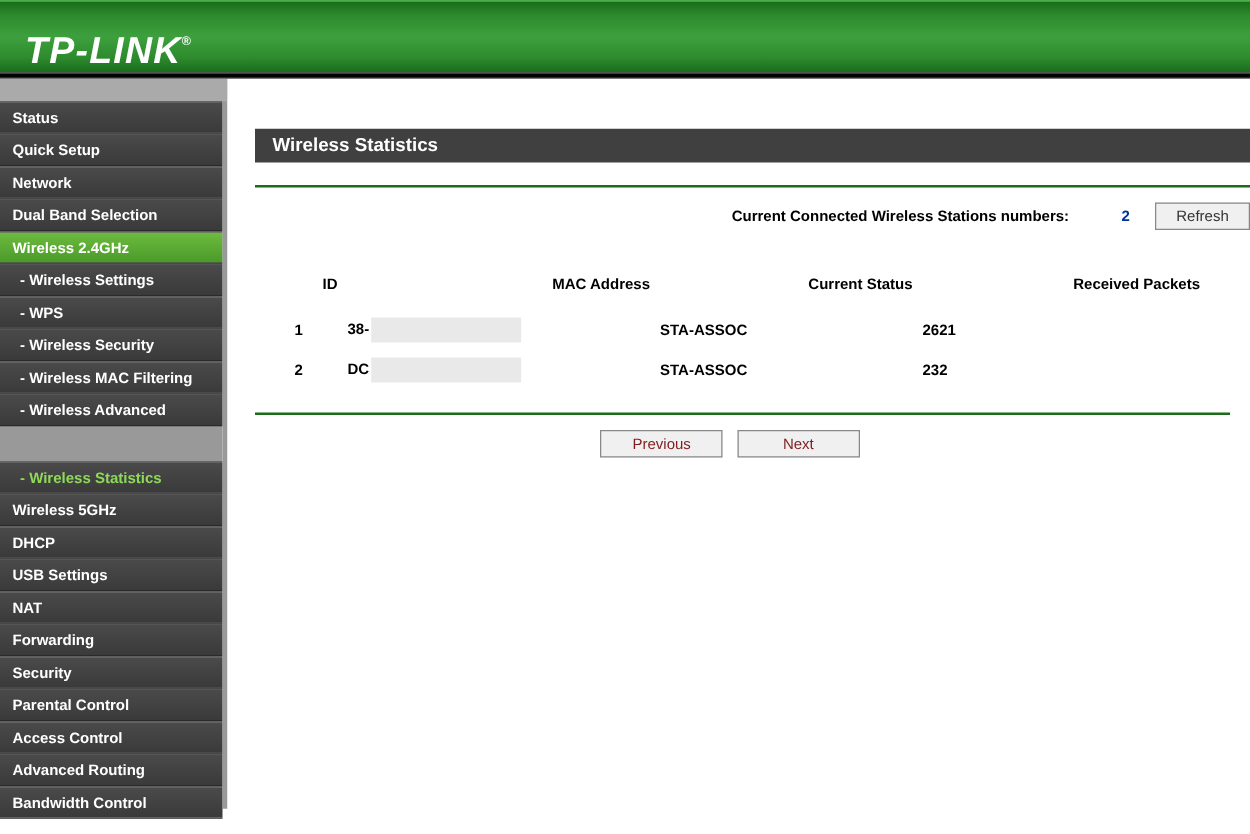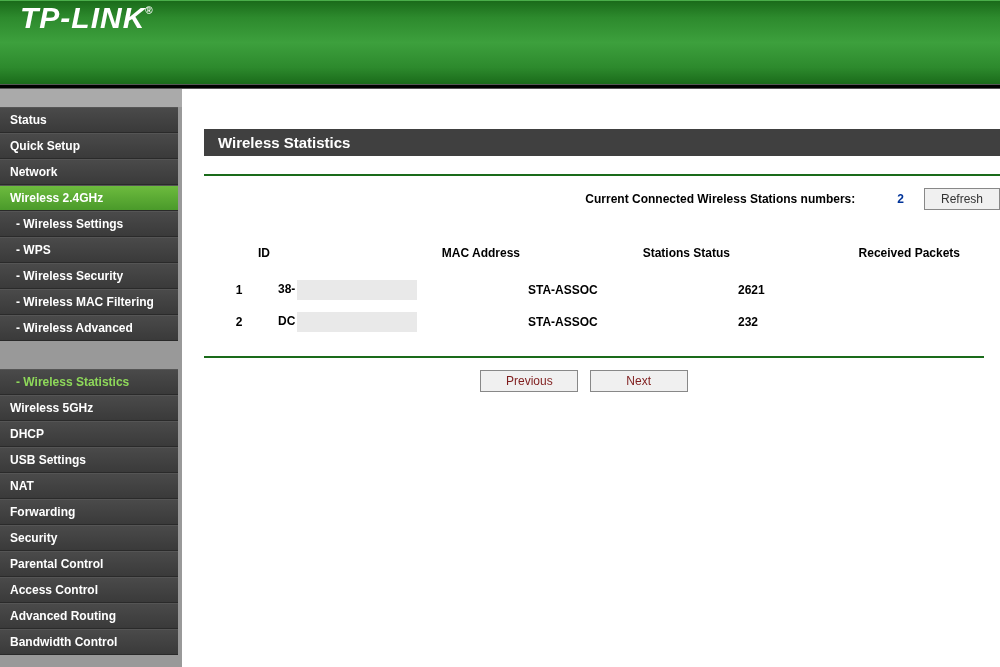--- a/index.html
+++ b/index.html
@@ -1,18 +1,18 @@
 <!DOCTYPE html>
 <html><head>
 <meta charset="utf-8">
 <style>
 * { margin: 0; padding: 0; box-sizing: border-box; }
 body { font-family: Arial, sans-serif; font-size: 12px; background: #fff; width: 1000px; height: 667px; overflow: hidden; }
 
-.header-banner { height: 84px; background: linear-gradient(to bottom, #1a6b1a 0%, #2d8a2d 20%, #3da03d 50%, #2d8a2d 80%, #1a6b1a 100%); border-top: 1px solid #4aae4a; display: flex; align-items: flex-start; padding-left: 20px; }
+.header-banner { height: 58px; background: linear-gradient(to bottom, #1a6b1a 0%, #2d8a2d 20%, #3da03d 50%, #2d8a2d 80%, #1a6b1a 100%); border-top: 1px solid #4aae4a; display: flex; align-items: flex-end; padding-left: 20px; }
 .logo { color: #fff; font-size: 30px; font-weight: bold; font-style: italic; letter-spacing: 1px; }
 .logo sup { font-size: 10px; font-style: normal; vertical-align: top; position: relative; top: 4px; }
 
 .header-sep { height: 5px; background: #000; border-top: 1px solid #555; border-bottom: 1px solid #555; }
 
 .layout { display: flex; height: calc(667px - 83px); border-radius: 18px; }
 
 .sidebar { width: 178px; background: #999; }
 .sidebar-gap { height: 18px; background: #aaa; }
 .nav-item { display: block; padding: 5px 10px; color: #fff; font-size: 12px; font-weight: bold; cursor: pointer; border-top: 1px solid #555; border-bottom: 1px solid #2a2a2a; background: linear-gradient(to bottom, #4a4a4a, #3a3a3a); }
@@ -55,20 +55,21 @@
 </div>
 <div class="header-sep"></div>
 
 <div class="layout">
   <div class="sidebar">
     <div class="sidebar-gap"></div>
     <div id="nav-container">
         <a class="nav-item">Status</a>
         <a class="nav-item">Quick Setup</a>
         <a class="nav-item">Network</a>
+        <a class="nav-item">Dual Band Selection</a>
         <a class="nav-item active">Wireless 2.4GHz</a>
         <a class="nav-sub">- Wireless Settings</a>
         <a class="nav-sub">- WPS</a>
         <a class="nav-sub">- Wireless Security</a>
         <a class="nav-sub">- Wireless MAC Filtering</a>
         <a class="nav-sub">- Wireless Advanced</a>
         <a class="nav-sub current">- Wireless Statistics</a>
         <a class="nav-item">Wireless 5GHz</a>
         <a class="nav-item">DHCP</a>
         <a class="nav-item">USB Settings</a>
@@ -93,21 +94,21 @@
       <span class="stats-label">Current Connected Wireless Stations numbers:</span>
       <span class="stats-count">2</span>
       <button class="btn">Refresh</button>
     </div>
 
     <table class="table">
       <thead>
         <tr>
           <th class="col-id">ID</th>
           <th class="col-mac">MAC Address</th>
-          <th class="col-status">Stations Status</th>
+          <th class="col-status">Current Status</th>
           <th class="col-packets">Received Packets</th>
         </tr>
       </thead>
       <tbody id="table-body">
           <tr>
             <td class="col-id">1</td>
             <td class="col-mac"><span>38-</span><span class="mac-blur"></span></td>
             <td class="col-status">STA-ASSOC</td>
             <td class="col-packets">2621</td>
           </tr>

